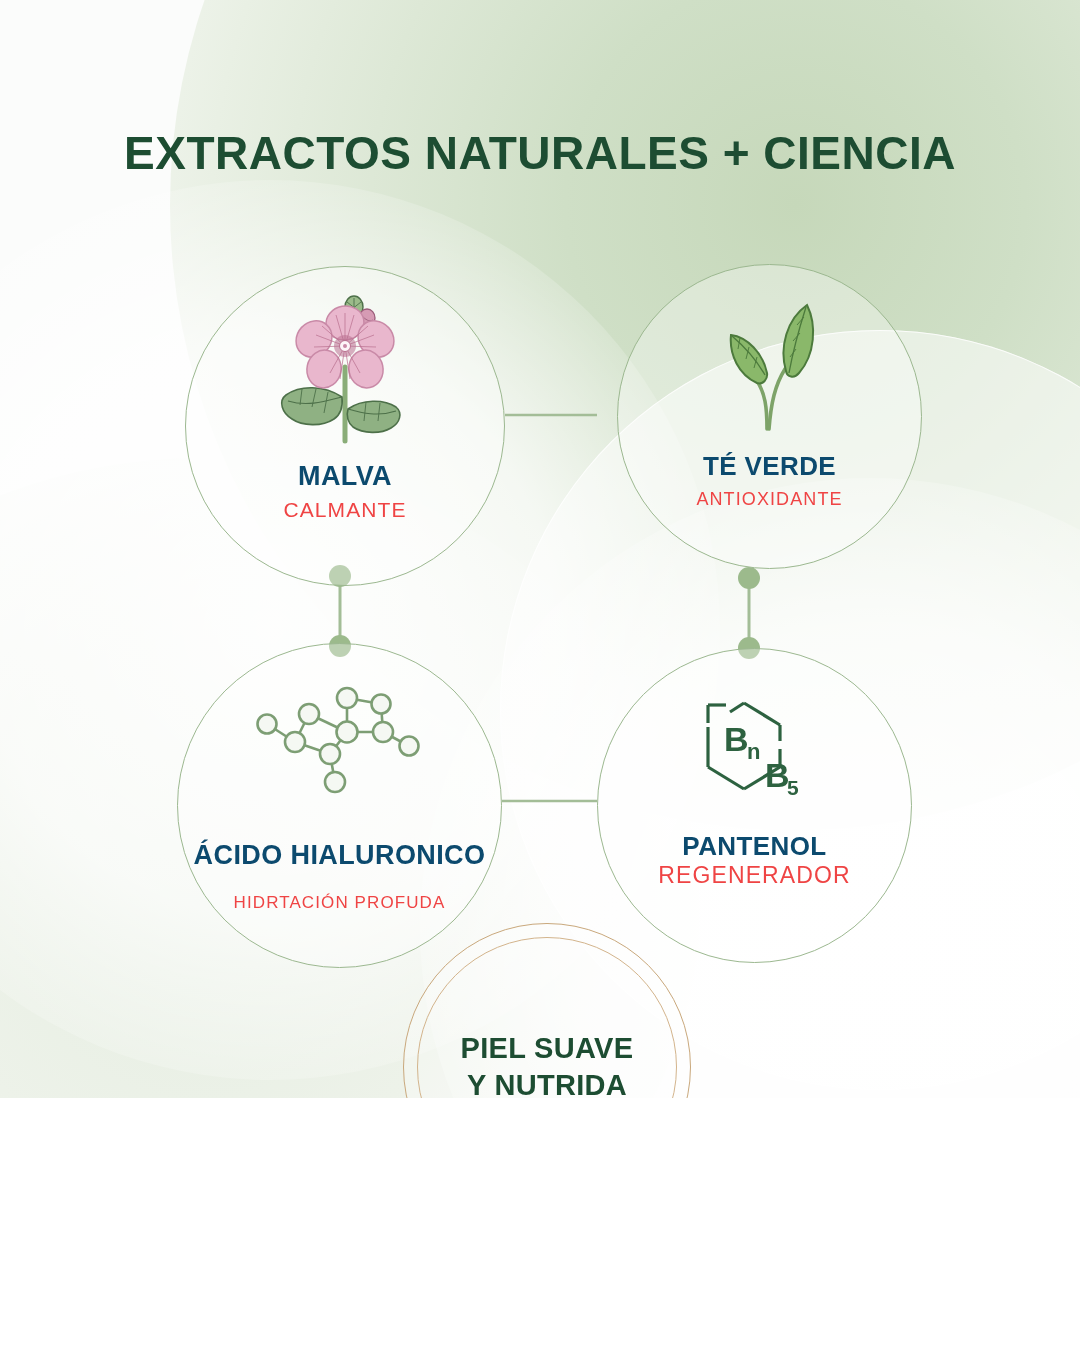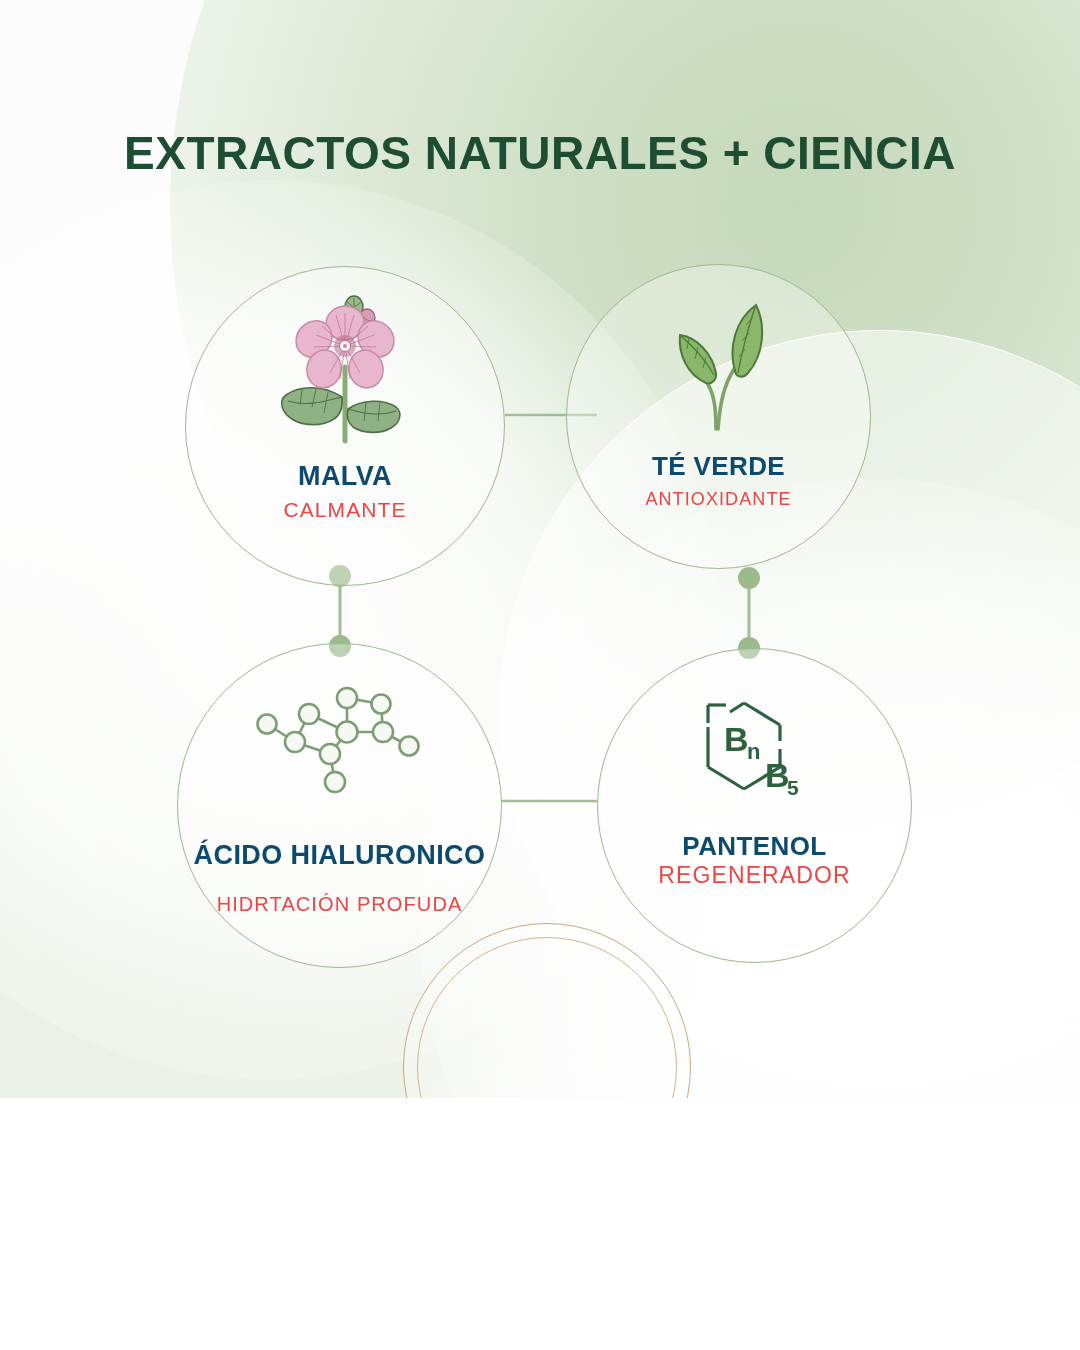--- a/index.html
+++ b/index.html
@@ -103,35 +103,35 @@
     font-size:26px; font-weight:bold; color:#0c4a6e;
     letter-spacing:0.4px; white-space:nowrap; text-align:center;
   }
   .node .n-sub {
     font-size:19px; font-weight:normal; color:#ef4444;
     letter-spacing:1.1px; white-space:nowrap; text-align:center;
   }
 
   
   #node-malva   { left:185px;  top:266px; width:320px;  height:320px; }
-  #node-te      { left:566px;  top:264px; width:305px;  height:305px; }
+  #node-te      { left:617px;  top:264px; width:305px;  height:305px; }
   #node-acido   { left:177px;  top:643px; width:325px;  height:325px;gap:16px; }
   #node-panten  { left:597px;  top:648px; width:315px;  height:315px; }
 
   #node-malva  .icon-wrap { margin-top:22px; height:170px; }
   #node-malva  .n-title   { margin-top:2px; font-size:27px; }
   #node-malva  .n-sub     { margin-top:6px; font-size:21px; }
 
   #node-te     .icon-wrap { margin-top:32px; height:140px; }
   #node-te     .n-title   { margin-top:14px; font-size:26px; }
   #node-te     .n-sub     { margin-top:7px; font-size:18px; }
 
   #node-acido  .icon-wrap { margin-top:22px; height:150px; }
   #node-acido  .n-title   { margin-top:8px; font-size:27px; }
-  #node-acido  .n-sub     { margin-top:6px; font-size:20px; }
+  #node-acido  .n-sub     { margin-top:6px; font-size:17px; }
 
   #node-panten .icon-wrap { margin-top:38px; height:130px; }
   #node-panten .n-title   { margin-top:14px; font-size:26px; }
   #node-panten .n-sub     { margin-top:0; font-size:23px; }
 
   
   #node-outcome {
     position:absolute;
     left:403px; top:923px;
     width:288px; height:288px;
@@ -315,16 +315,20 @@
         <text x="75" y="94" font-family="Liberation Sans, sans-serif" font-size="34" font-weight="bold" fill="#2d6240">B</text>
         <text x="97" y="102" font-family="Liberation Sans, sans-serif" font-size="21" font-weight="bold" fill="#2d6240">5</text>
       </svg>
     </div>
     <div class="n-title">PANTENOL</div>
     <div class="n-sub">REGENERADOR</div>
   </div>
 
   <div id="node-outcome">
     <div class="inner-ring"></div>
+    <div class="o-text">
+      <span>PIEL SUAVE</span><br>
+      <span>Y NUTRIDA</span>
+    </div>
   </div>
 
 
 </div>
 
 </body></html>

